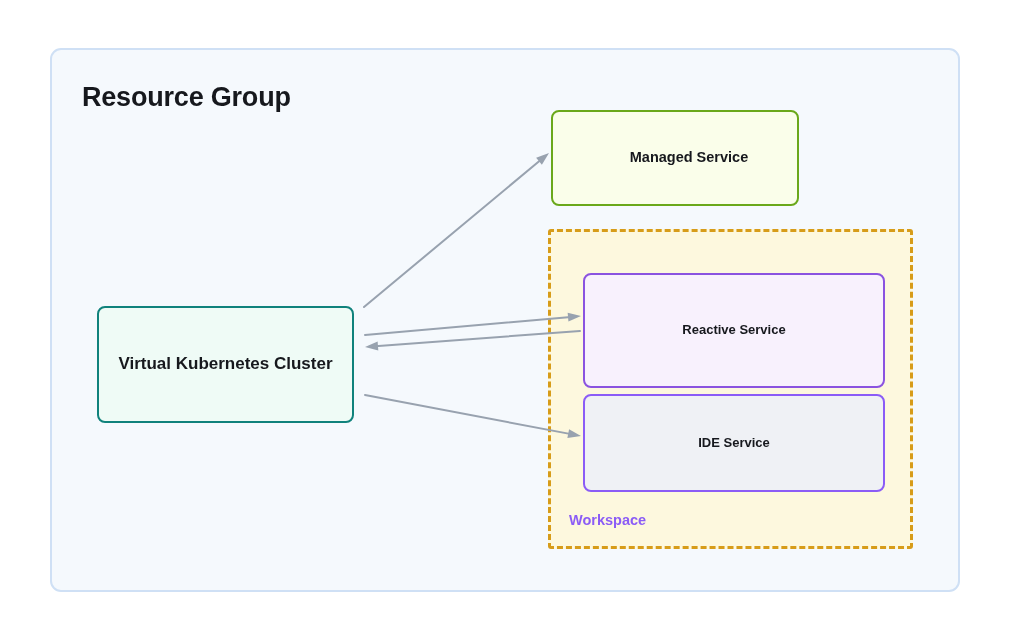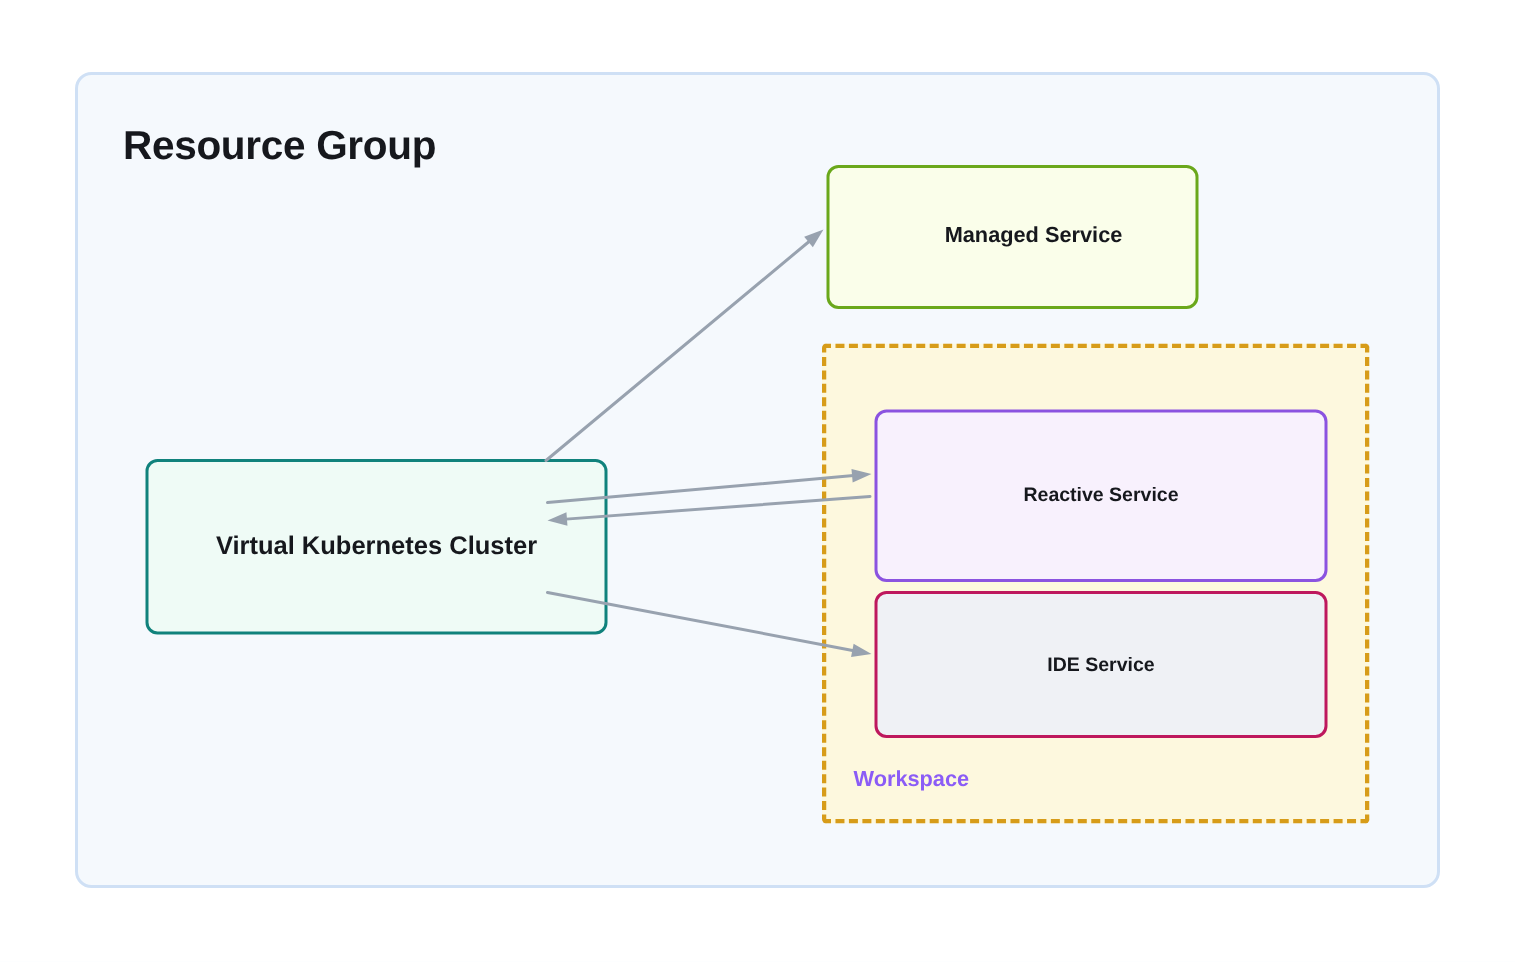--- a/index.html
+++ b/index.html
@@ -56,21 +56,21 @@
   .node-label {
     font-weight: bold;
     color: #16181d;
     line-height: 1.45;
   }
 
   
   .node-cluster {
     left: 97px;
     top: 306px;
-    width: 308px;
+    width: 257px;
     height: 117px;
     background: #effbf6;
     border: 2px solid #10827c;
   }
   .node-cluster .node-label { font-size: 17px; }
 
   
   .node-managed {
     left: 551px;
     top: 110px;
@@ -114,21 +114,21 @@
   }
   .node-reactive .node-label { font-size: 13px; }
 
   
   .node-ide {
     left: 583px;
     top: 394px;
     width: 302px;
     height: 98px;
     background: #eff1f5;
-    border: 2px solid #be185d;
+    border: 2px solid #8b5cf6;
   }
   .node-ide .node-label { font-size: 13px; }
 
   
   #arrow-layer {
     position: absolute;
     left: 0;
     top: 0;
     width: 1010px;
     height: 641px;

